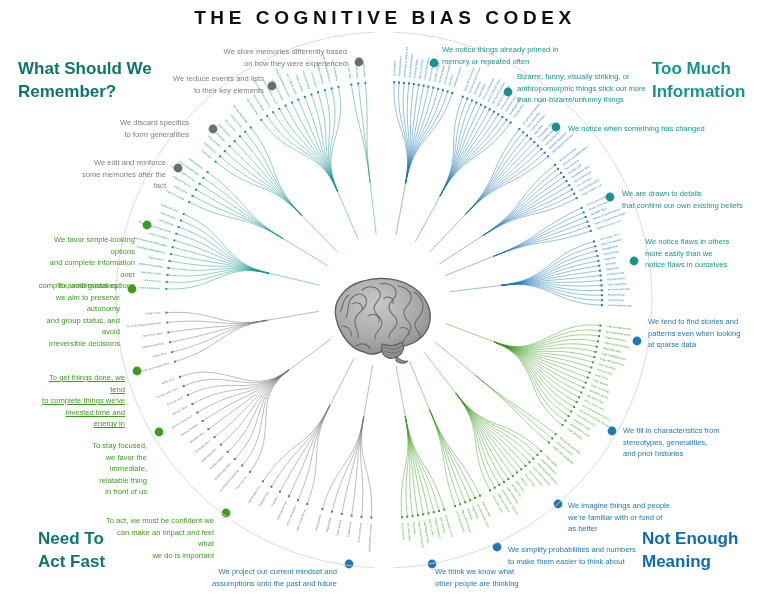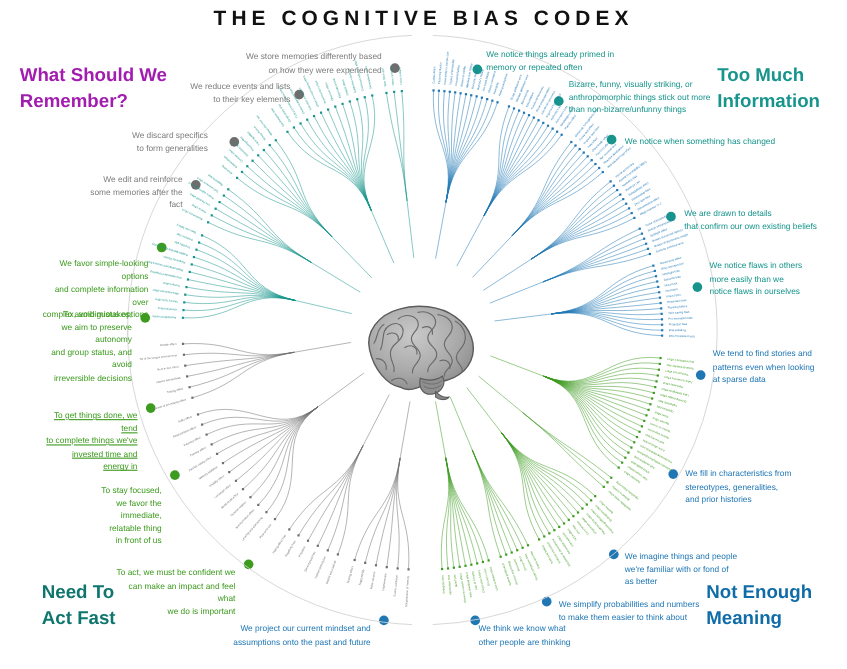--- a/index.html
+++ b/index.html
@@ -4,21 +4,21 @@
 <style>
   html,body{margin:0;padding:0;background:#ffffff;}
   body{width:770px;height:608px;position:relative;overflow:hidden;
        font-family:"Liberation Sans",sans-serif;-webkit-font-smoothing:antialiased;}
   #stage{position:absolute;left:0;top:0;width:770px;height:596px;}
 
   #title{position:absolute;left:0;top:7px;width:770px;text-align:center;
          font-size:19px;font-weight:bold;letter-spacing:4.6px;color:#111111;}
 
   .quad{position:absolute;font-size:17px;font-weight:bold;line-height:1.35;}
-  #q-remember{left:18px;top:58px;width:230px;color:#a21caf;}
+  #q-remember{left:18px;top:58px;width:230px;color:#0f766e;}
   #q-toomuch{left:652px;top:58px;width:120px;color:#17958c;text-align:left;}
   #q-actfast{left:38px;top:528px;width:200px;color:#0f766e;}
   #q-meaning{left:642px;top:528px;width:130px;color:#0f6ca8;}
 
   
   .ann{position:absolute;font-size:7.6px;line-height:1.52;white-space:pre-line;}
   .ann.r{text-align:right;}
   .ann.l{text-align:left;}
   .gray{color:#7d7d7d;}
   .teal{color:#17958c;}

